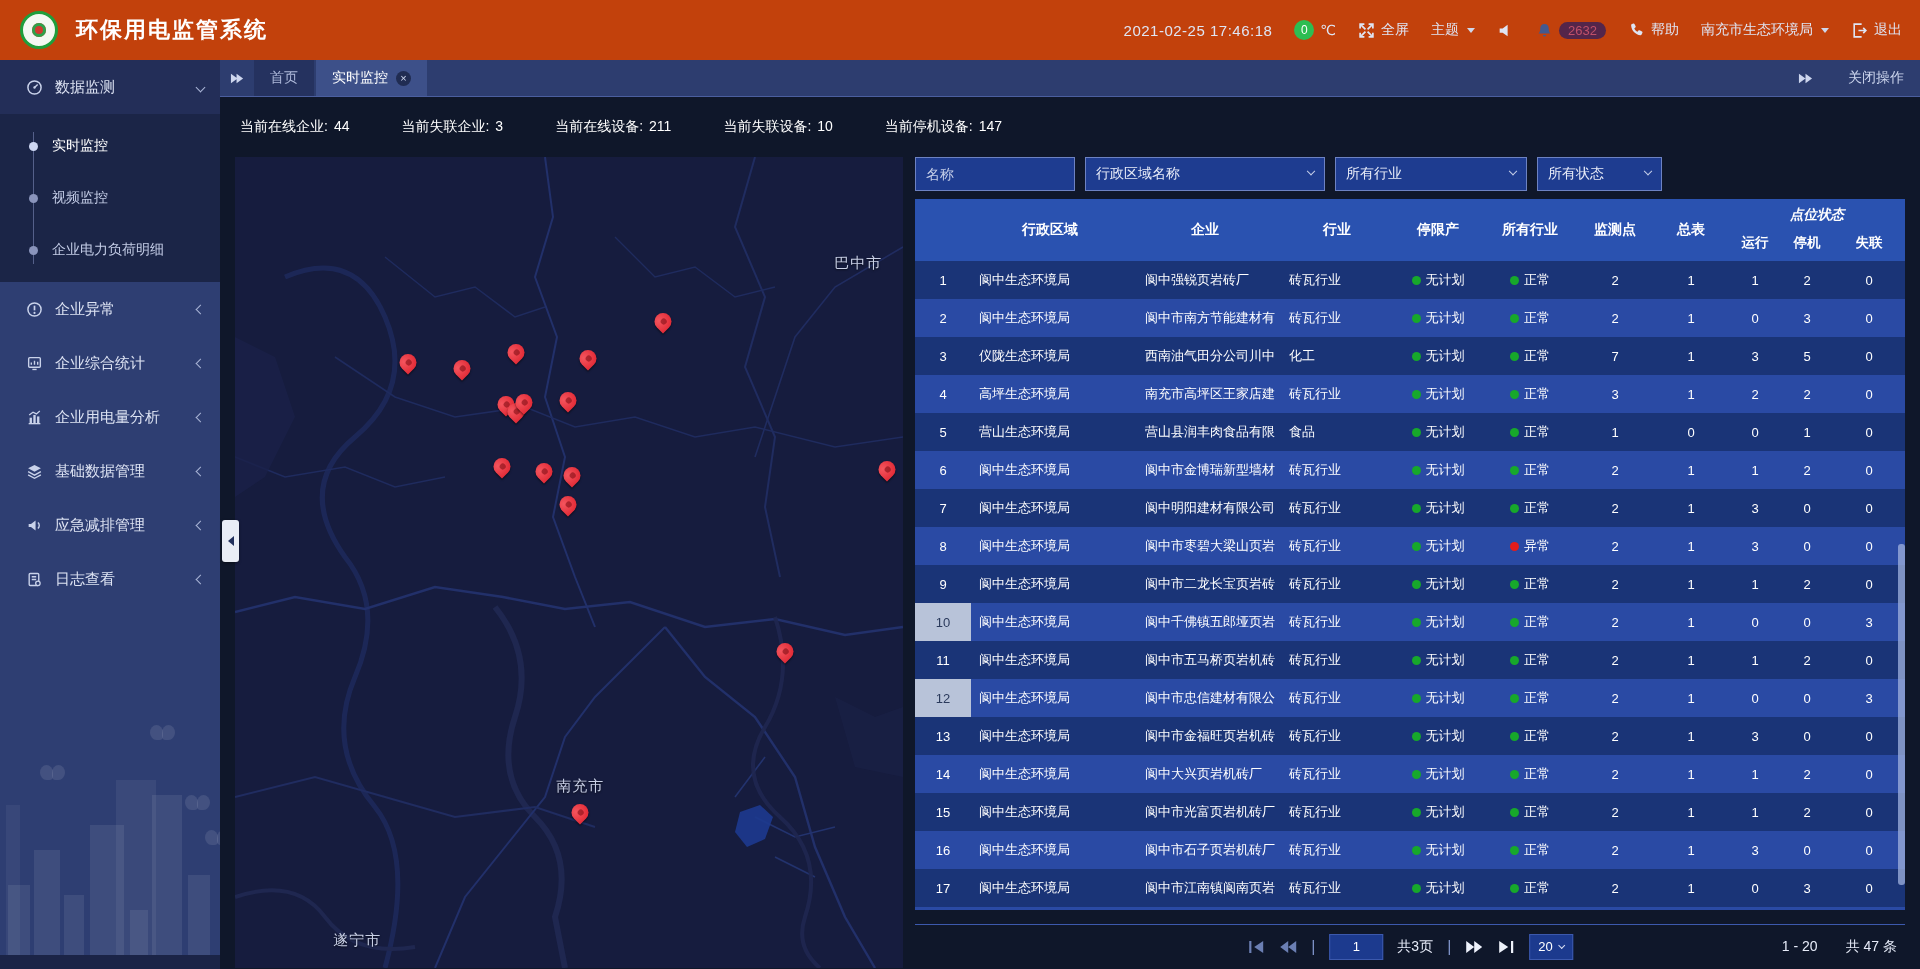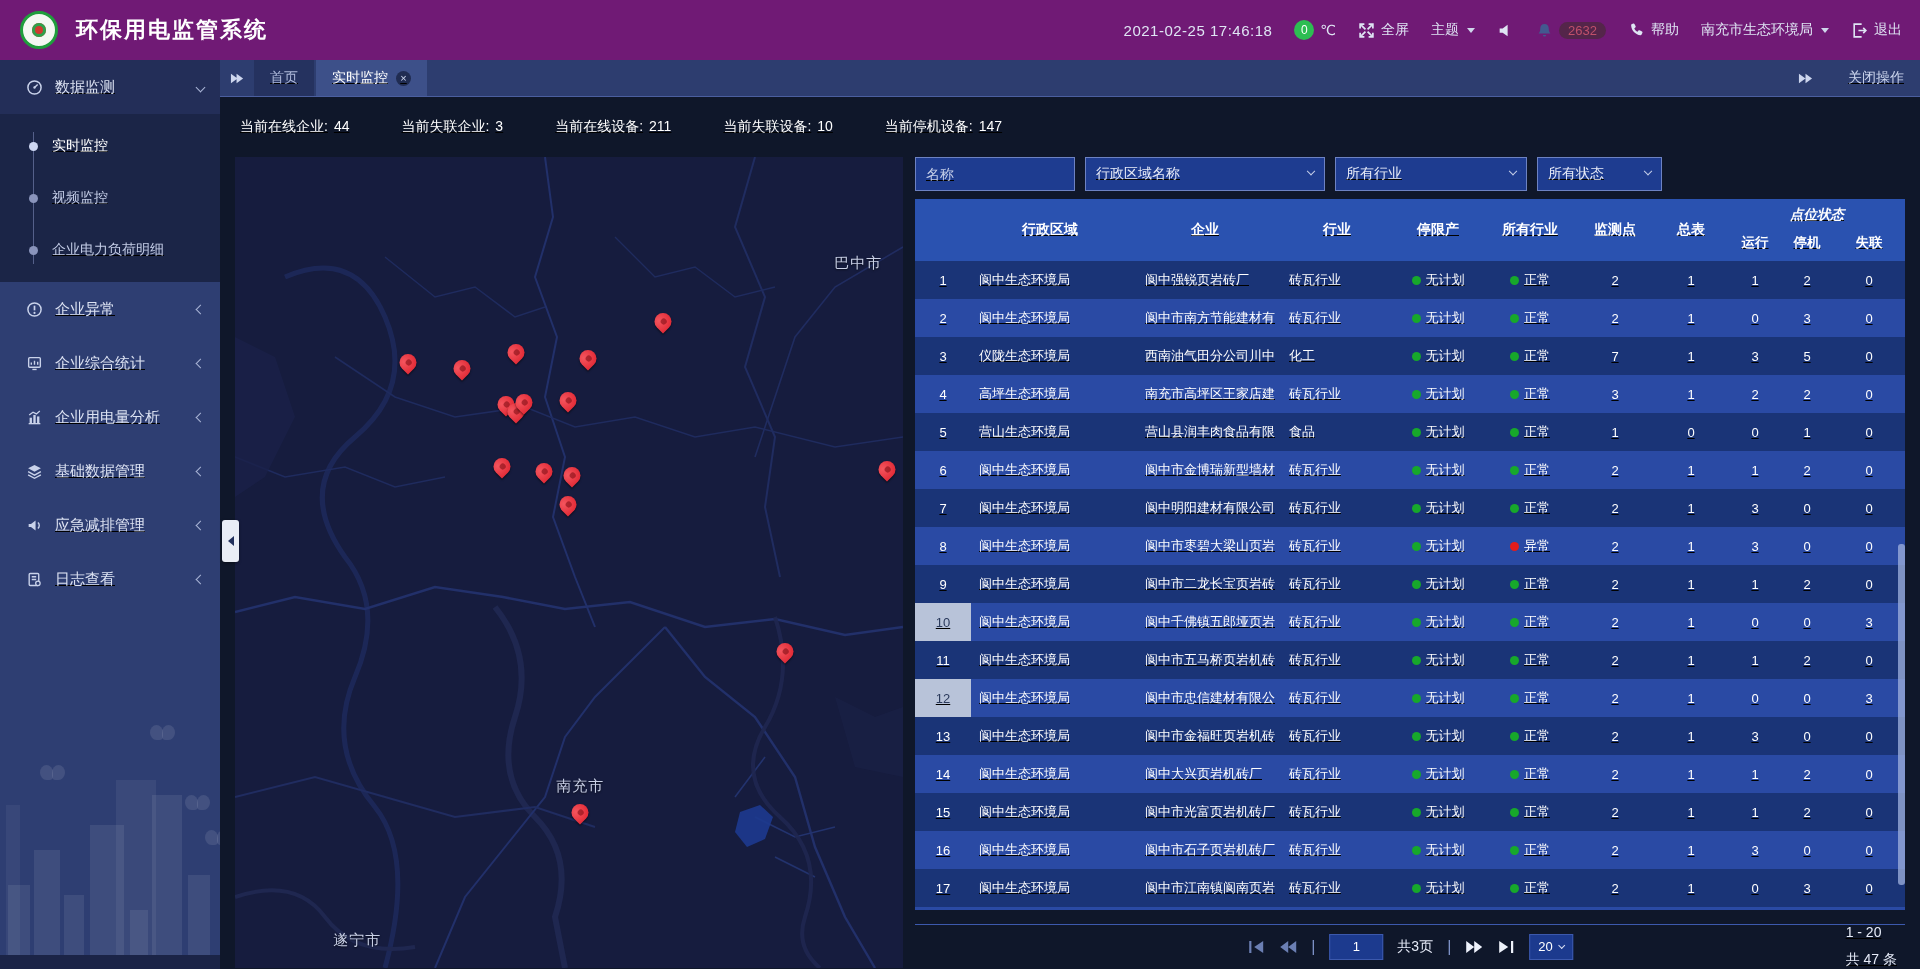--- a/index.html
+++ b/index.html
@@ -1,41 +1,41 @@
 <!DOCTYPE html>
 <html><head>
 <meta charset="utf-8">
 <style>
   * { margin:0; padding:0; box-sizing:border-box; }
   html,body { width:1920px; height:969px; overflow:hidden; background:#16224d;
     font-family:"Liberation Sans","DejaVu Sans",sans-serif; }
   .app { width:1920px; height:969px; display:flex; flex-direction:column; position:relative; }
 
   
-  .hdr { height:60px; background:#701a75; display:flex; padding:0 18px 0 20px; flex:0 0 auto; }
+  .hdr { height:60px; background:#c2410c; display:flex; padding:0 18px 0 20px; flex:0 0 auto; }
   .brand { display:flex; align-items:center; gap:14px; }
   .logo { width:38px; height:38px; border-radius:50%; background:#f4f8f2; border:3px solid #1f9e3c;
     display:flex; align-items:center; justify-content:center; }
   .logo i { width:14px; height:14px; border-radius:50%; background:#d03a2f; display:block;
     box-shadow:0 0 0 3px #2da14a inset, 0 0 0 5px #f4f8f2; }
   .hdr h1 { color:#fff; font-size:22px; letter-spacing:2px; margin-left:4px; }
   .hdr-right { margin-left:auto; display:flex; align-items:center; gap:22px; color:#dfe5f4; font-size:14px; }
   .hdr-right .grp { display:flex; align-items:center; gap:6px; cursor:pointer; }
   .dt { font-size:15px; letter-spacing:.5px; }
   .temp-badge { width:20px; height:20px; border-radius:50%; background:#2dbd52; color:#fff;
     font-size:12px; display:flex; align-items:center; justify-content:center; }
   .caret { width:0; height:0; border-left:4px solid transparent; border-right:4px solid transparent;
     border-top:5px solid #cfd7ec; display:inline-block; margin-left:2px; }
   .badge-pill { background:#54254a; color:#c0506a; font-size:13px; border-radius:9px; padding:1px 9px; }
   .hicon { width:17px; height:17px; display:inline-block; color:#dfe5f4; }
   .hicon.dim { color:#43598f; }
   .hicon svg { width:100%; height:100%; }
 
   
-  .shell { flex:1; display:flex; min-height:0;text-decoration:underline; }
+  .shell { flex:1; display:flex; min-height:0; }
 
   
   .sidebar { width:220px; background:#2e3e72; position:relative; flex:0 0 auto; overflow:hidden; }
   .side-item { height:54px; display:flex; align-items:center; padding:0 16px 0 26px;
     color:#dde3f3; font-size:15px; cursor:pointer; position:relative; }
   .side-item.open { background:#232e58; }
   .side-item .sicon { width:17px; height:17px; margin-right:12px; color:#c9d2ea; flex:0 0 auto; }
   .side-item .sicon svg { width:100%; height:100%; }
   .chev { width:7px; height:7px; border-right:1.6px solid #aab5d6; border-bottom:1.6px solid #aab5d6;
     margin-left:auto; display:inline-block; }
@@ -127,21 +127,21 @@
   .pager-center { position:absolute; left:50%; transform:translateX(-50%); display:flex; align-items:center; gap:14px; }
   .picon { width:18px; height:14px; display:inline-block; cursor:pointer; }
   .picon svg { width:100%; height:100%; }
   .picon.disabled { color:#6b7fb3; } .picon.on { color:#eef2fb; }
   .pdivider { color:#7e93c9; font-size:16px; }
   .page-input { width:54px; height:26px; background:#1c3a8e; border:1px solid #3c59ad; color:#fff;
     text-align:center; font-size:13px; outline:none; }
   .size-select { height:26px; background:#1c3a8e; border:1px solid #3c59ad; color:#fff; font-size:13px;
     display:flex; align-items:center; gap:6px; padding:0 8px; cursor:pointer; }
   .size-select .chev { border-color:#d8dff2; width:5px; height:5px; transform:rotate(45deg); margin-top:-3px; }
-  .pager-right { margin-left:auto; padding-right:8px; display:flex; gap:11px;flex-direction:column; }
+  .pager-right { margin-left:auto; padding-right:8px; display:flex; gap:28px; }
 
   
   .collapse-handle { position:absolute; left:222px; top:520px; width:17px; height:42px; background:#e9edf5;
     border-radius:3px; display:flex; align-items:center; justify-content:center; cursor:pointer; z-index:5;
     box-shadow:0 1px 3px rgba(0,0,0,.4); }
   .collapse-handle svg { width:9px; height:12px; }
 </style>
 </head>
 <body>
 

